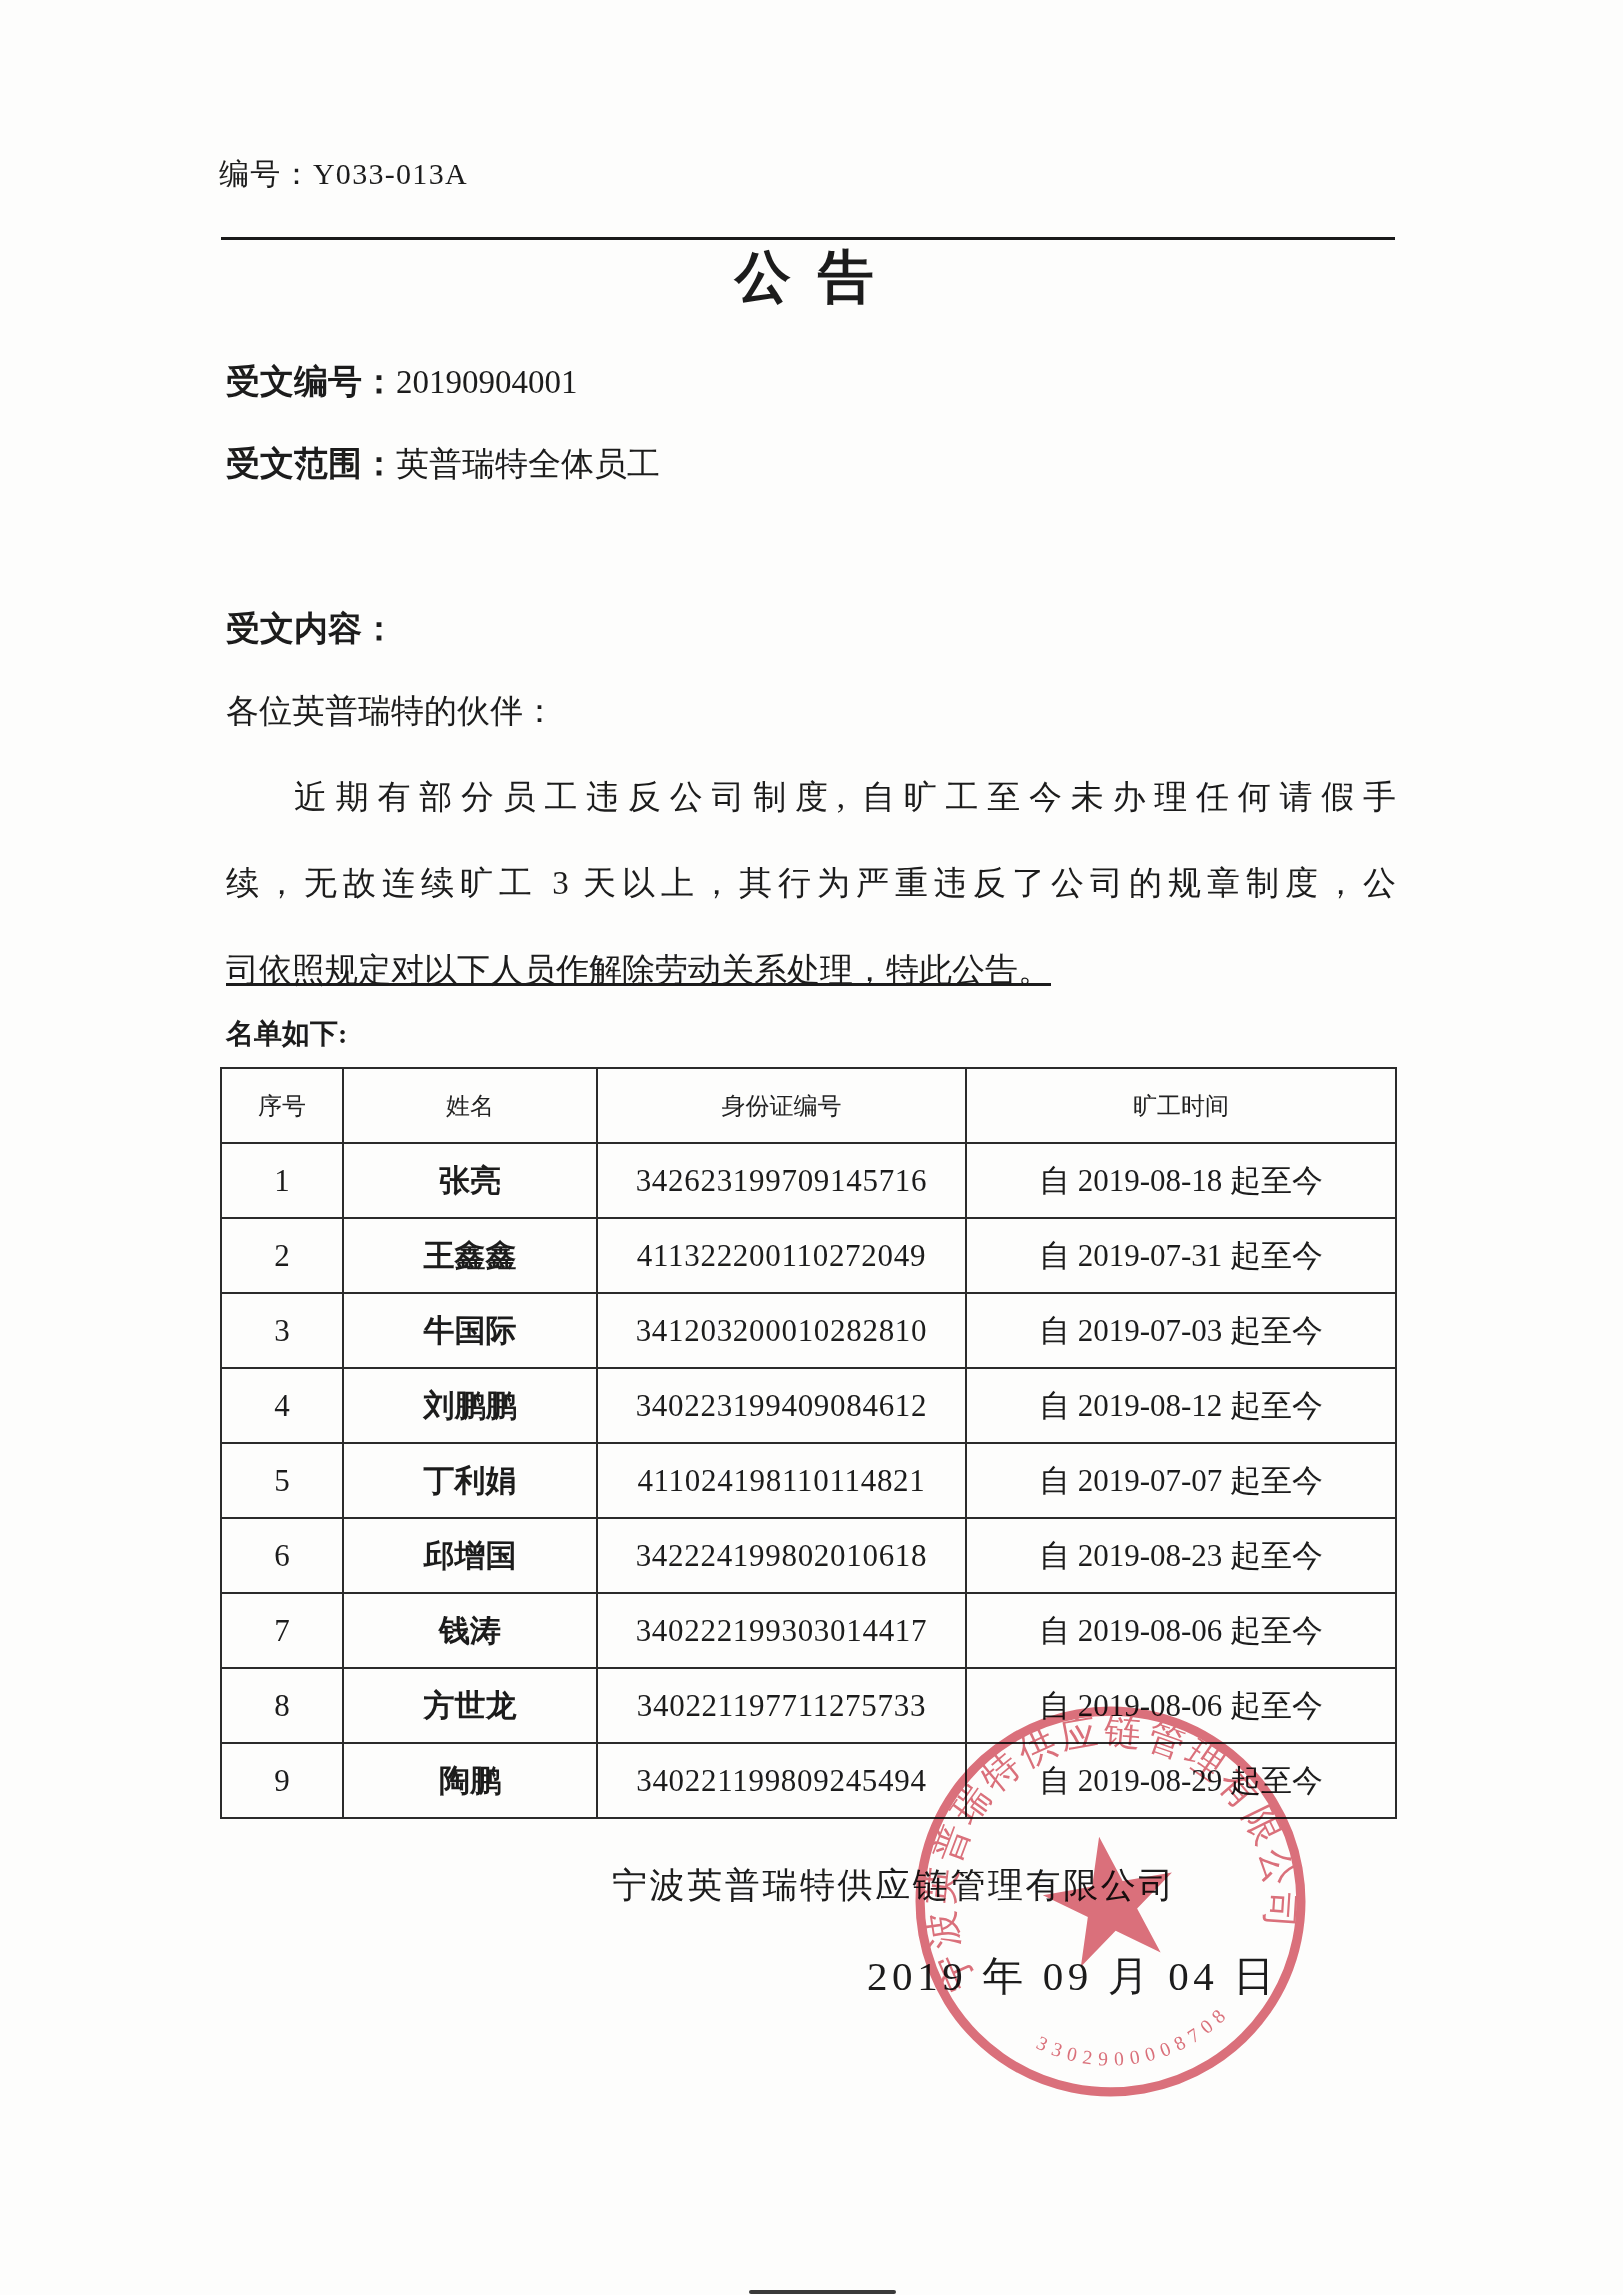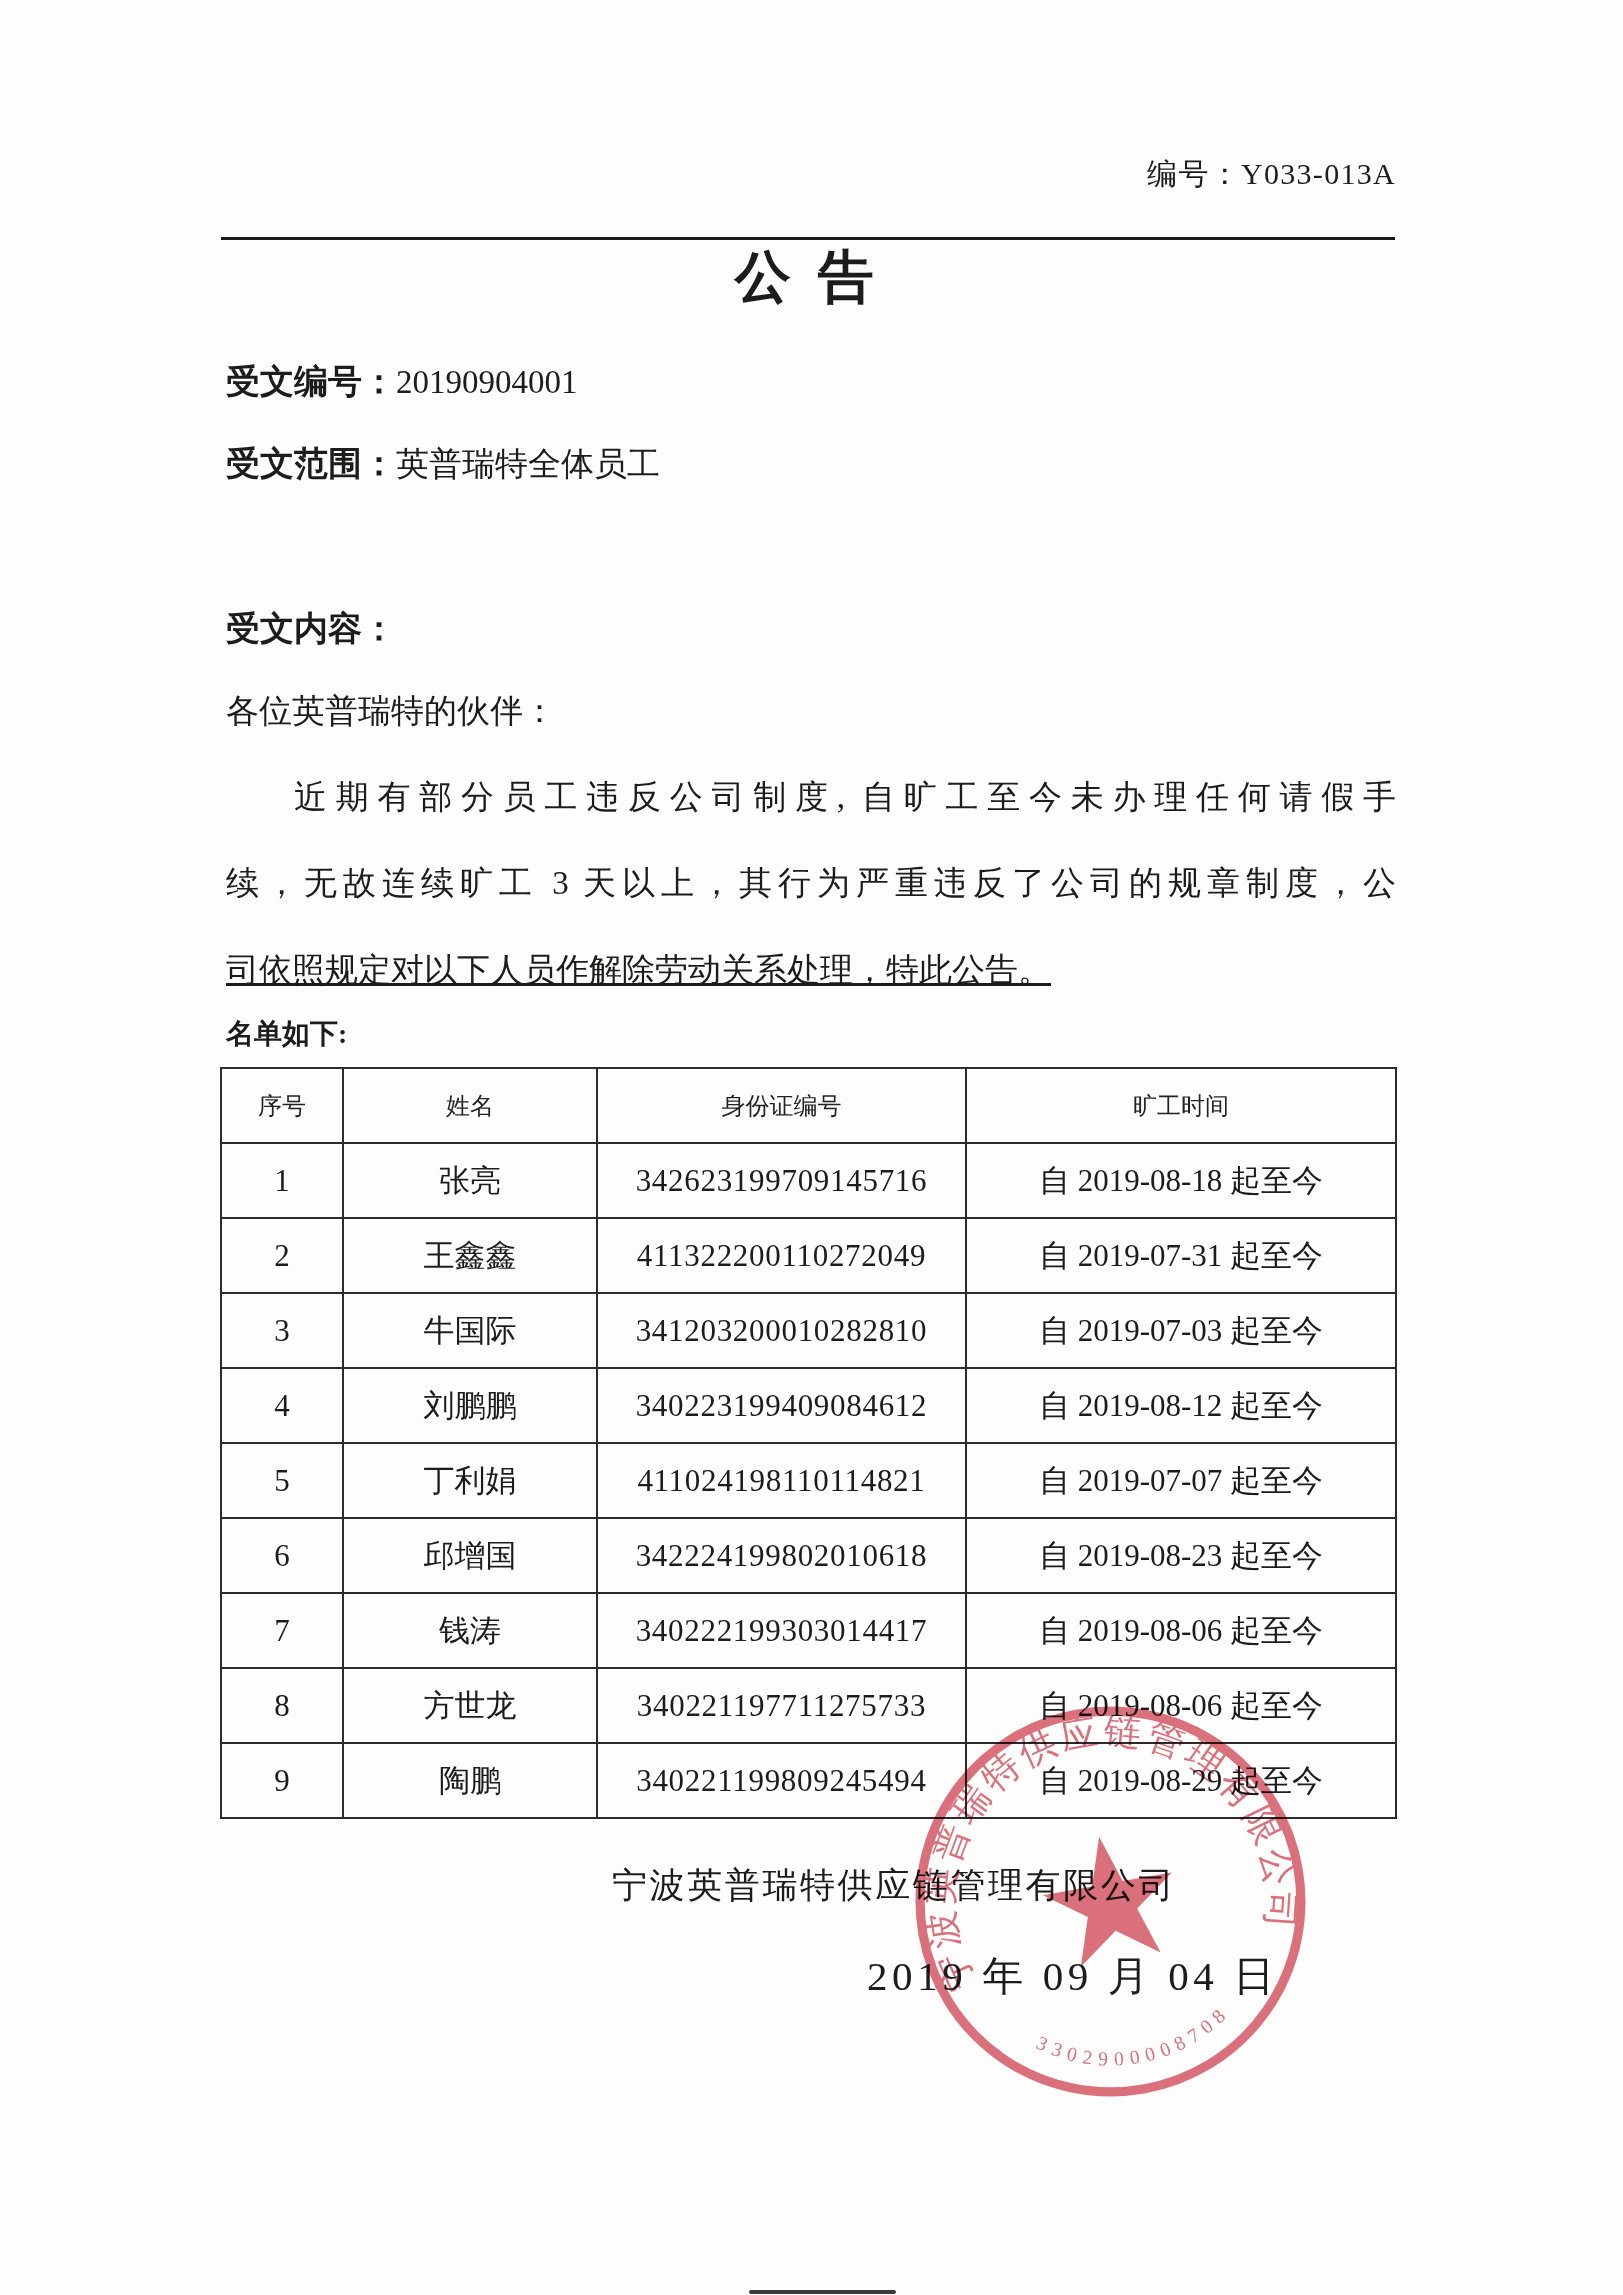--- a/index.html
+++ b/index.html
@@ -7,21 +7,21 @@
     position:relative;
     width:1623px; height:2295px;
     margin:0 auto;
     background:#fdfdfc;
     font-family:"Liberation Serif","DejaVu Serif",serif;
     color:#1c1c1c;
     overflow:hidden;
   }
   .doc-code {
     position:absolute; top:154px; left:219px; width:1177px;
-    text-align:right; font-size:30px; letter-spacing:1.3px;
+    font-size:30px; letter-spacing:1.3px;
   }
   .rule {
     position:absolute; top:237px; left:221px; width:1174px; height:3.3px;
     background:#1a1a1a;
   }
   .title {
     position:absolute; top:240px; left:219px; width:1177px;
     text-align:center; font-size:56px; font-weight:700; letter-spacing:6.5px;
   }
   .meta-line { position:absolute; left:226px; width:1178px; font-size:33px; white-space:nowrap; }
@@ -45,21 +45,21 @@
     border-collapse:collapse; table-layout:fixed;
     border:2.6px solid #2b2b2b;
   }
   .roster th, .roster td {
     border:2px solid #2b2b2b; text-align:center; vertical-align:middle;
     padding:0; overflow:hidden;
   }
   .roster th { height:73px; font-size:24px; font-weight:400; color:#222; }
   .roster td { height:73px; font-size:31px; }
   .cell-seq  { font-size:30px; }
-  .cell-name { font-size:30px; font-weight:400; font-family:"Liberation Sans","DejaVu Sans",sans-serif;margin-left:20px; }
+  .cell-name { font-size:30px; font-weight:700; font-family:"Liberation Sans","DejaVu Sans",sans-serif;margin-left:20px; }
   .cell-id   { letter-spacing:0.7px; }
   .cell-period { font-size:31px; }
   .footer-company {
     position:absolute; top:1862px; left:612px;
     font-size:35px; letter-spacing:2.6px;
   }
   .footer-date {
     position:absolute; top:1949px; left:867px;
     font-size:41px; letter-spacing:4.6px;
   }

